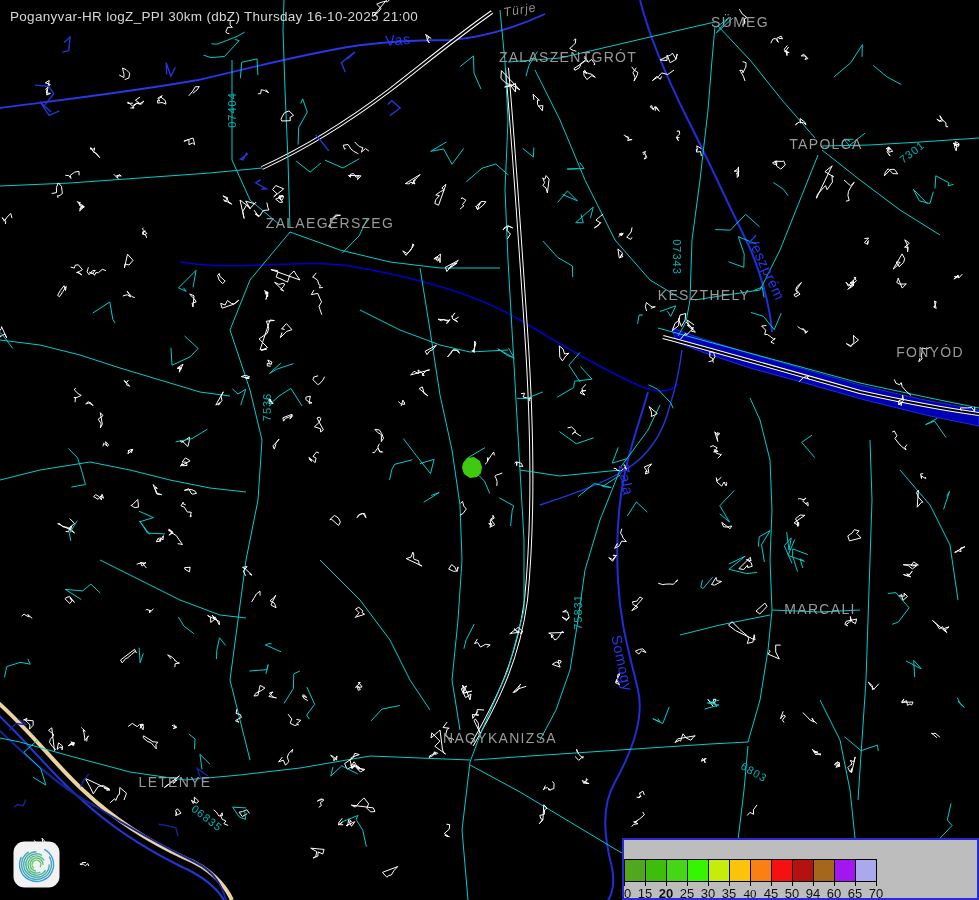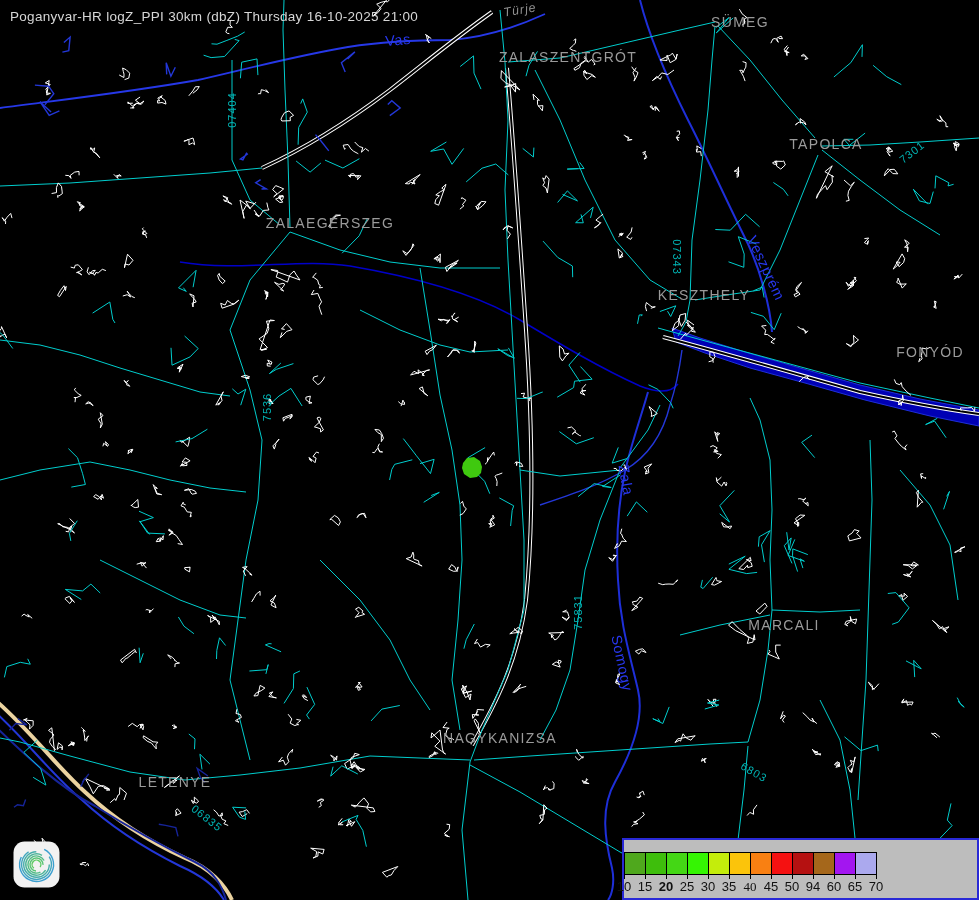--- a/index.html
+++ b/index.html
@@ -11,21 +11,21 @@
     letter-spacing:.3px;white-space:nowrap;z-index:5}
   #labels{position:absolute;left:0;top:0;width:100%;height:100%;z-index:4;pointer-events:none}
   .maplabel{position:absolute;white-space:nowrap;transform-origin:center}
   .city{font-size:14px;color:#9A9A9A;letter-spacing:1.3px}
   .village{font-size:12.5px;color:#8E8E8E;font-style:italic;letter-spacing:1px}
   .road{font-size:11px;color:#00B4B4;letter-spacing:1px}
   .county{font-size:14.5px;color:#2838F0;letter-spacing:.6px}
   .legend{position:absolute;left:622px;top:838px;width:357px;height:62px;
     background:#BDBDBD;border:2px solid #2929D6;display:flex;color:#141414;z-index:6}
   .legend-text{width:94px;text-align:center;font-size:13.5px;line-height:16px;padding-top:5px}
-  .legend-scale{position:relative;margin-top:12px;width:260px}
+  .legend-scale{position:relative;margin-top:19px;width:260px}
   #legend-cells{display:flex;height:23px;width:253px}
   .cell{width:22px;height:23px;border:1px solid #000;margin-left:-1px}
   .cell:first-child{margin-left:0}
   .tick{position:absolute;top:23px;width:1px;height:4px;background:#000}
   .ticklabel{position:absolute;top:27px;width:22px;margin-left:-11px;
     text-align:center;font-size:13px;color:#111}
   .logo{position:absolute;left:13px;top:841px;width:47px;height:47px;z-index:6}
 </style>
 </head>
 <body>
@@ -474,21 +474,21 @@
 
   <div class="title">Poganyvar-HR logZ_PPI 30km (dbZ) Thursday 16-10-2025 21:00</div>
 
   <div id="labels">
       <span class="maplabel city" style="left: 568px; top: 57px; transform: translate(-50%, -50%) rotate(0deg);">ZALASZENTGRÓT</span>
       <span class="maplabel city" style="left: 740px; top: 22px; transform: translate(-50%, -50%) rotate(0deg);">SÜMEG</span>
       <span class="maplabel city" style="left: 826px; top: 144px; transform: translate(-50%, -50%) rotate(0deg);">TAPOLCA</span>
       <span class="maplabel city" style="left: 330px; top: 223px; transform: translate(-50%, -50%) rotate(0deg);">ZALAEGERSZEG</span>
       <span class="maplabel city" style="left: 704px; top: 295px; transform: translate(-50%, -50%) rotate(0deg);">KESZTHELY</span>
       <span class="maplabel city" style="left: 921px; top: 352px; transform: translate(-50%, -50%) rotate(0deg); margin-left: 9px;">FONYÓD</span>
-      <span class="maplabel city" style="left: 784px; top: 609px; transform: translate(-50%, -50%) rotate(0deg); margin-top: 16px;">MARCALI</span>
+      <span class="maplabel city" style="left: 820px; top: 609px; transform: translate(-50%, -50%) rotate(0deg);">MARCALI</span>
       <span class="maplabel city" style="left: 463px; top: 738px; transform: translate(-50%, -50%) rotate(0deg); margin-left: 37px;">NAGYKANIZSA</span>
       <span class="maplabel city" style="left: 175px; top: 782px; transform: translate(-50%, -50%) rotate(0deg); text-align: center;">LETENYE</span>
       <span class="maplabel village" style="left: 520px; top: 10px; transform: translate(-50%, -50%) rotate(-10deg);">Türje</span>
       <span class="maplabel road" style="left: 232px; top: 110px; transform: translate(-50%, -50%) rotate(-90deg);">07404</span>
       <span class="maplabel road" style="left: 677px; top: 257px; transform: translate(-50%, -50%) rotate(90deg);">07343</span>
       <span class="maplabel road" style="left: 912px; top: 152px; transform: translate(-50%, -50%) rotate(-38deg);">7301</span>
       <span class="maplabel road" style="left: 267px; top: 407px; transform: translate(-50%, -50%) rotate(-90deg);">7536</span>
       <span class="maplabel road" style="left: 578px; top: 612px; transform: translate(-50%, -50%) rotate(-90deg);">75831</span>
       <span class="maplabel road" style="left: 207px; top: 818px; transform: translate(-50%, -50%) rotate(38deg);">06835</span>
       <span class="maplabel road" style="left: 754px; top: 772px; transform: translate(-50%, -50%) rotate(30deg);">6803</span>

